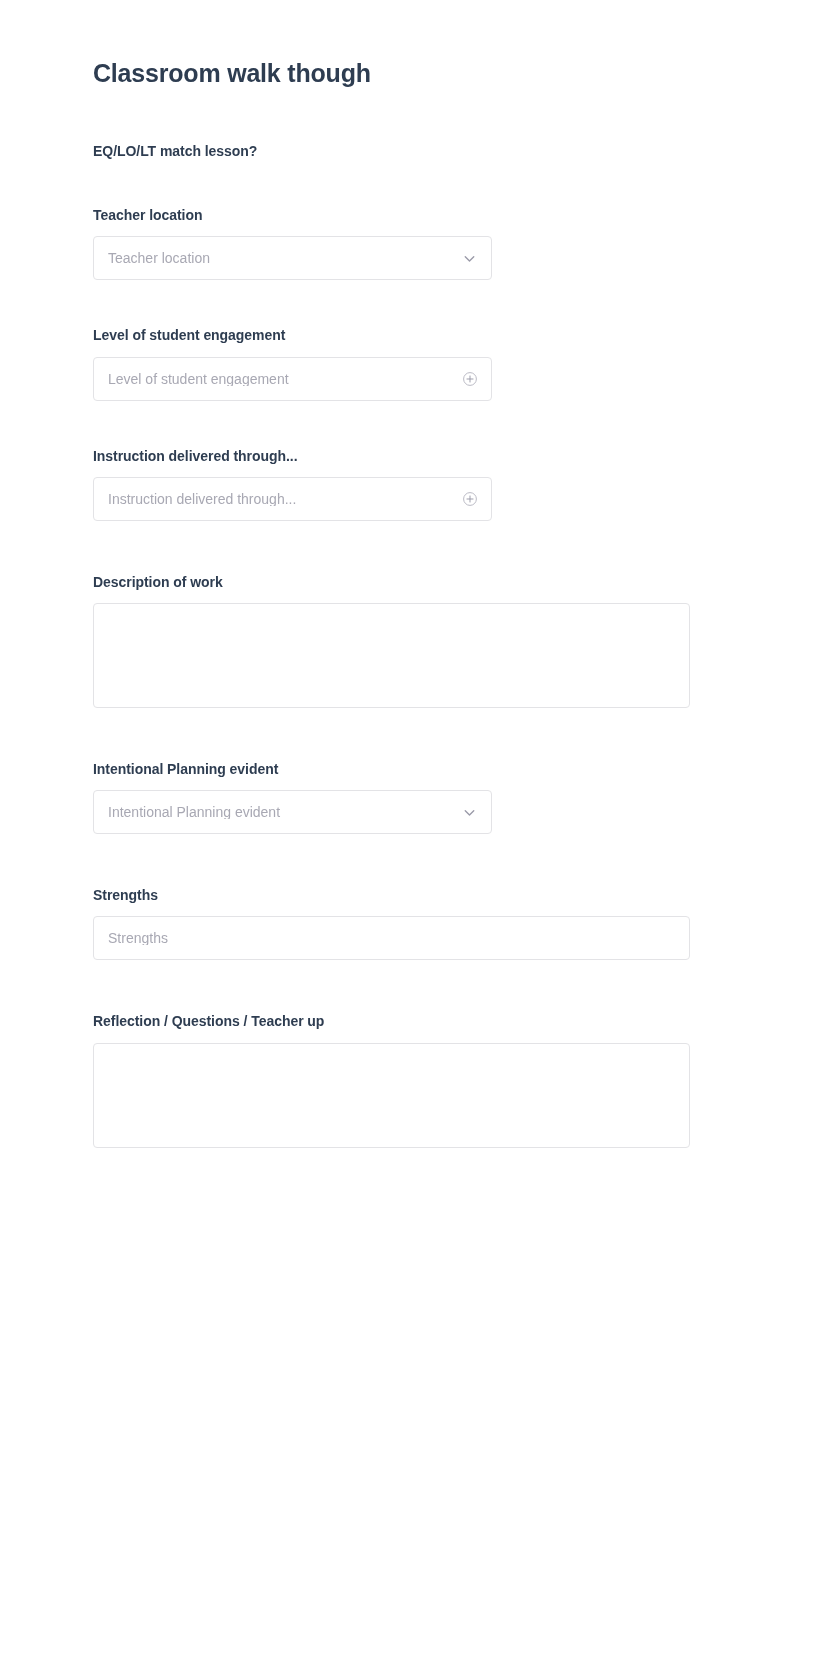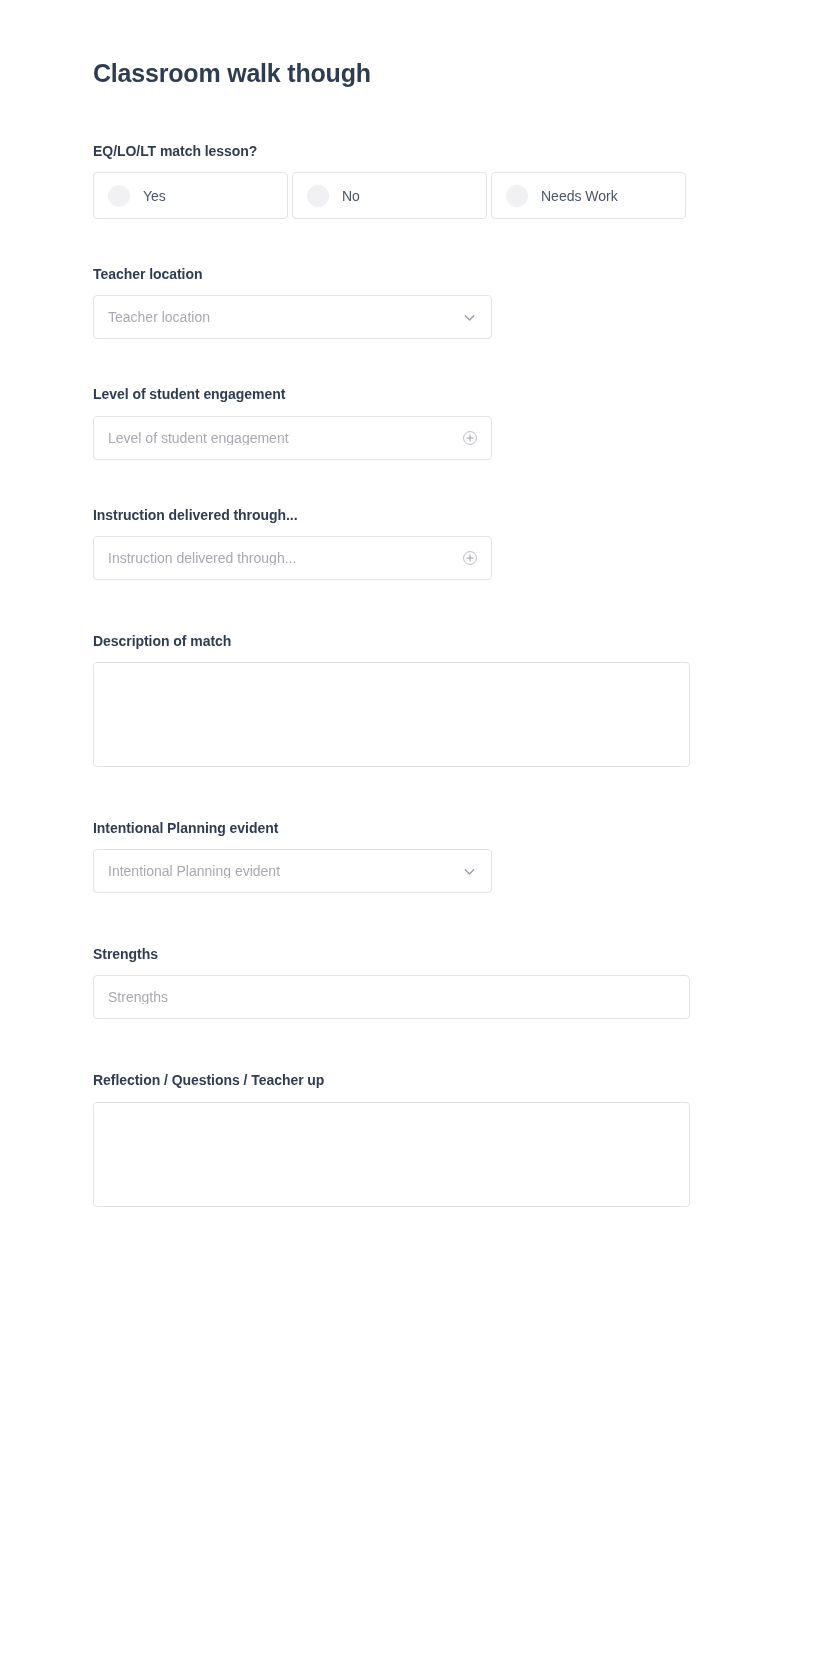--- a/index.html
+++ b/index.html
@@ -144,34 +144,20 @@
 
 <div class="page">
   <div class="form-wrap">
 
     <h1 class="form-title">Classroom walk though</h1>
 
     <div class="gap-title"></div>
 
     <div class="field-block">
       <div class="field-label">EQ/LO/LT match lesson?</div>
-      <div class="radio-row">
-        <div class="radio-card">
-          <span class="radio-dot"></span>
-          <span class="radio-text">Yes</span>
-        </div>
-        <div class="radio-card">
-          <span class="radio-dot"></span>
-          <span class="radio-text">No</span>
-        </div>
-        <div class="radio-card">
-          <span class="radio-dot"></span>
-          <span class="radio-text">Needs Work</span>
-        </div>
-      </div>
     </div>
 
     <div class="gap-lg"></div>
 
     <div class="field-block">
       <div class="field-label">Teacher location</div>
       <div class="control narrow">
         <span class="control-placeholder">Teacher location</span>
         <span class="icon-slot">
           <svg width="17" height="17" viewBox="0 0 20 20" fill="none" xmlns="http://www.w3.org/2000/svg">
@@ -207,21 +193,21 @@
             <circle cx="10" cy="10" r="8" stroke="#b8b8c2" stroke-width="1.2"></circle>
             <path d="M10 6.2 V13.8 M6.2 10 H13.8" stroke="#9a9aa8" stroke-width="1.2" stroke-linecap="round"></path>
           </svg>
         </span>
       </div>
     </div>
 
     <div class="gap-xl"></div>
 
     <div class="field-block">
-      <div class="field-label">Description of match</div>
+      <div class="field-label">Description of work</div>
       <div class="textarea-box"></div>
     </div>
 
     <div class="gap-xl"></div>
 
     <div class="field-block">
       <div class="field-label">Intentional Planning evident</div>
       <div class="control narrow">
         <span class="control-placeholder">Intentional Planning evident</span>
         <span class="icon-slot">

